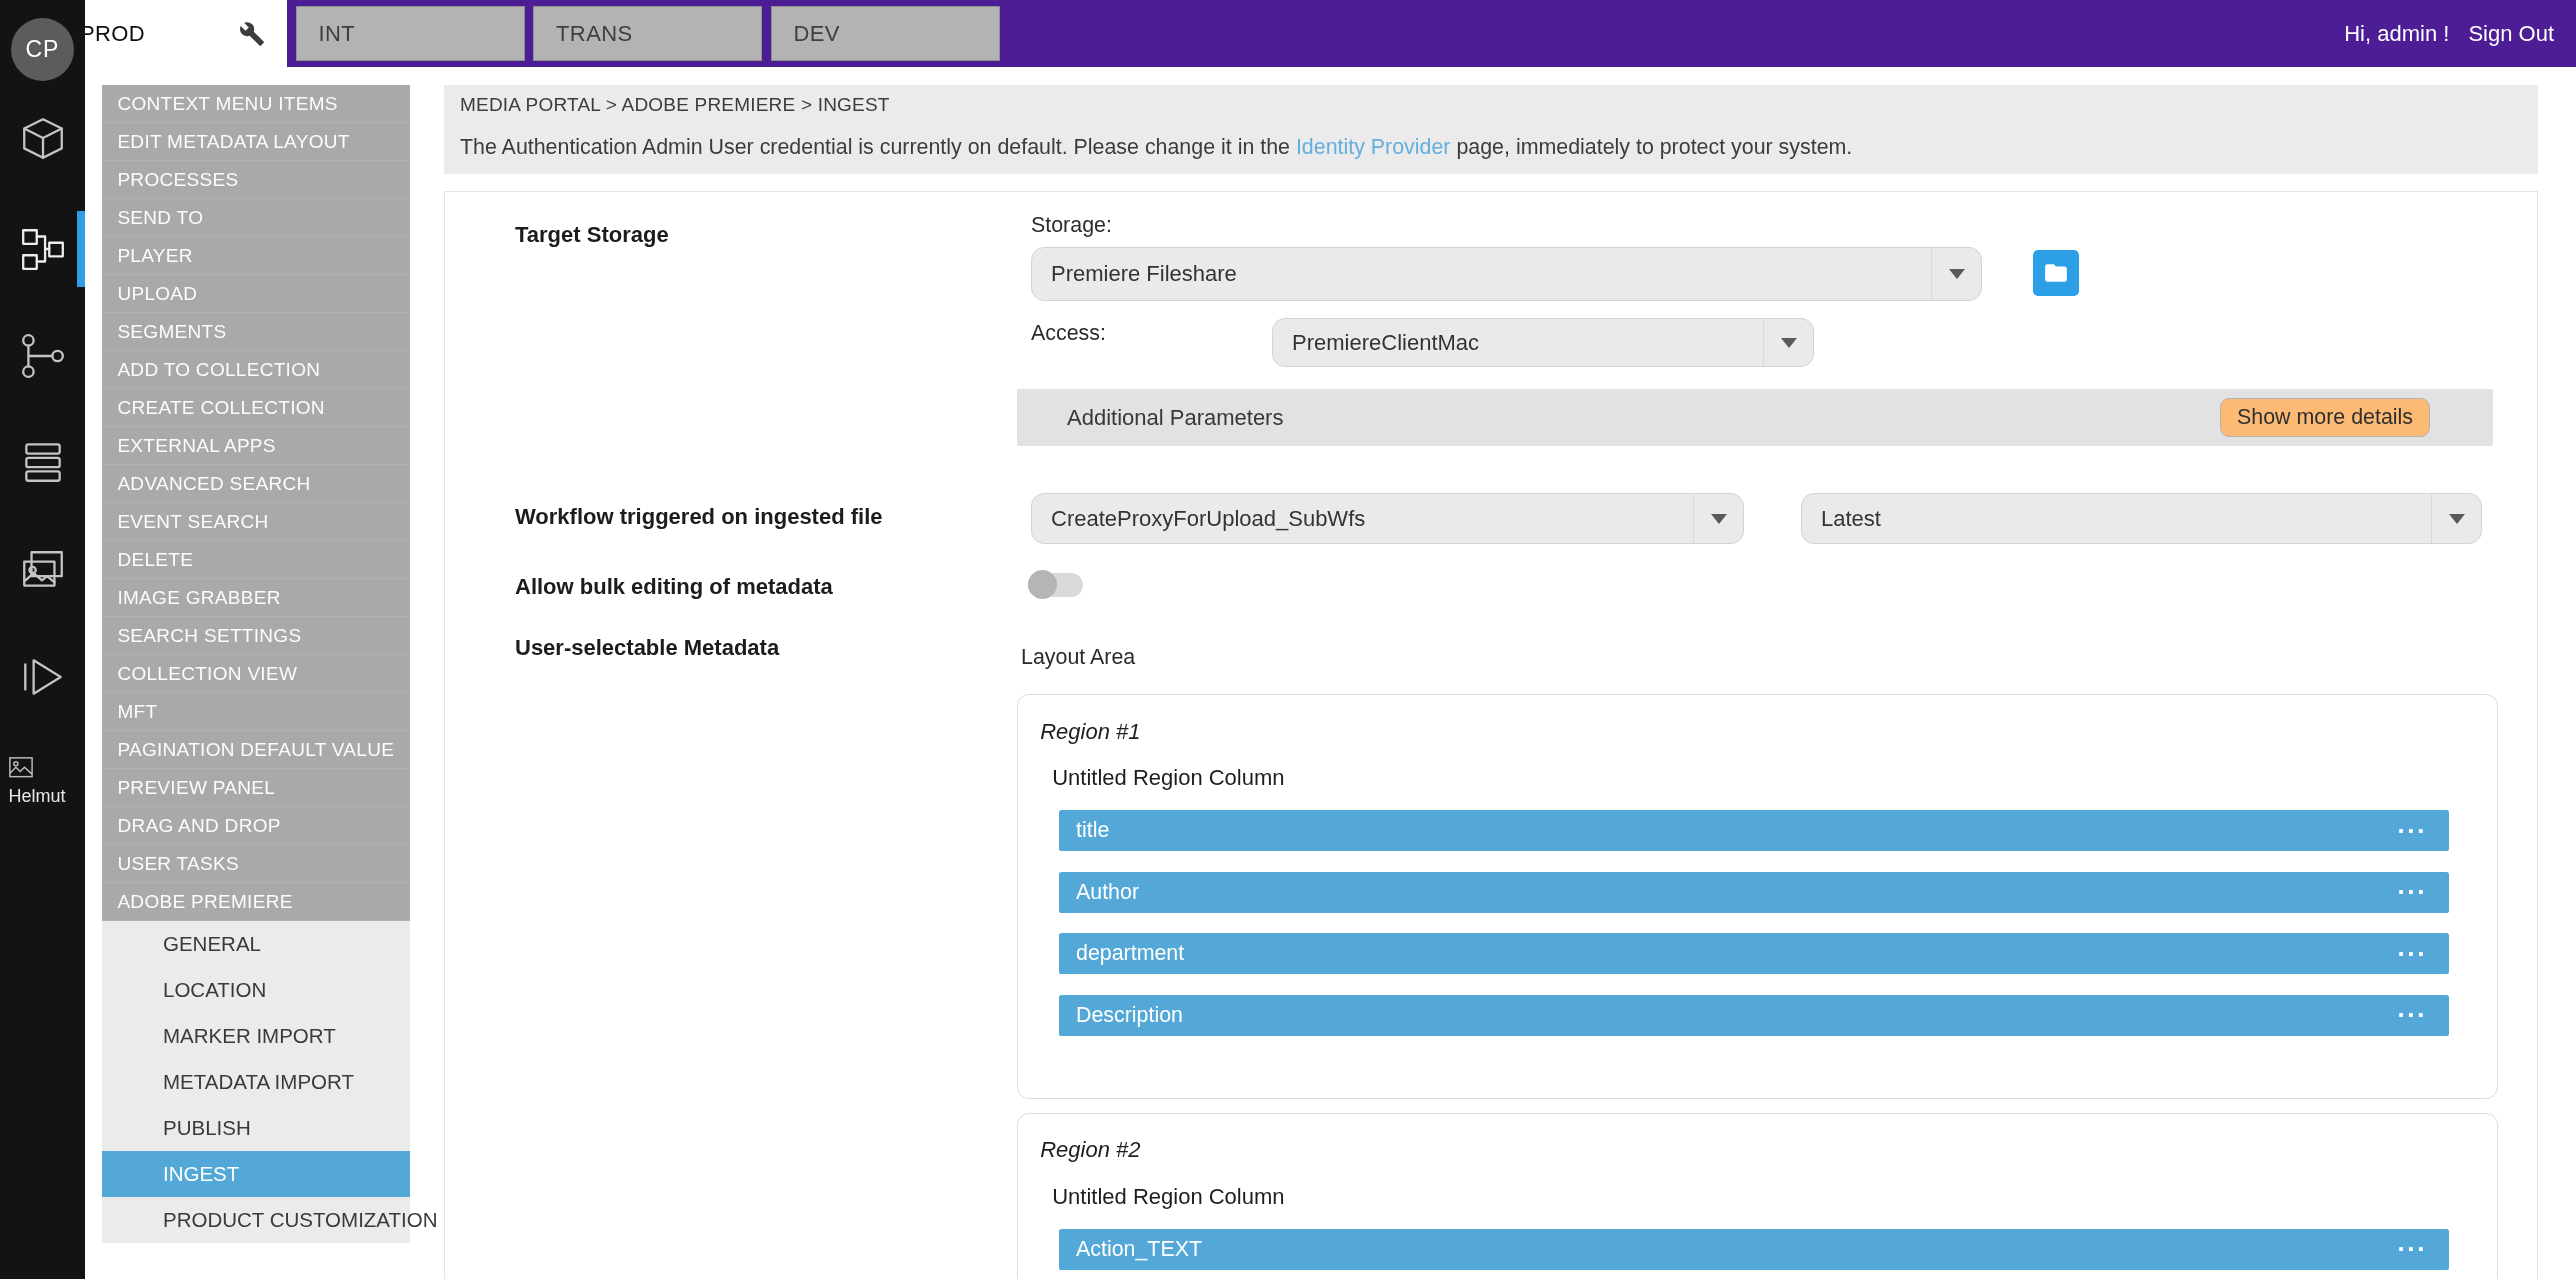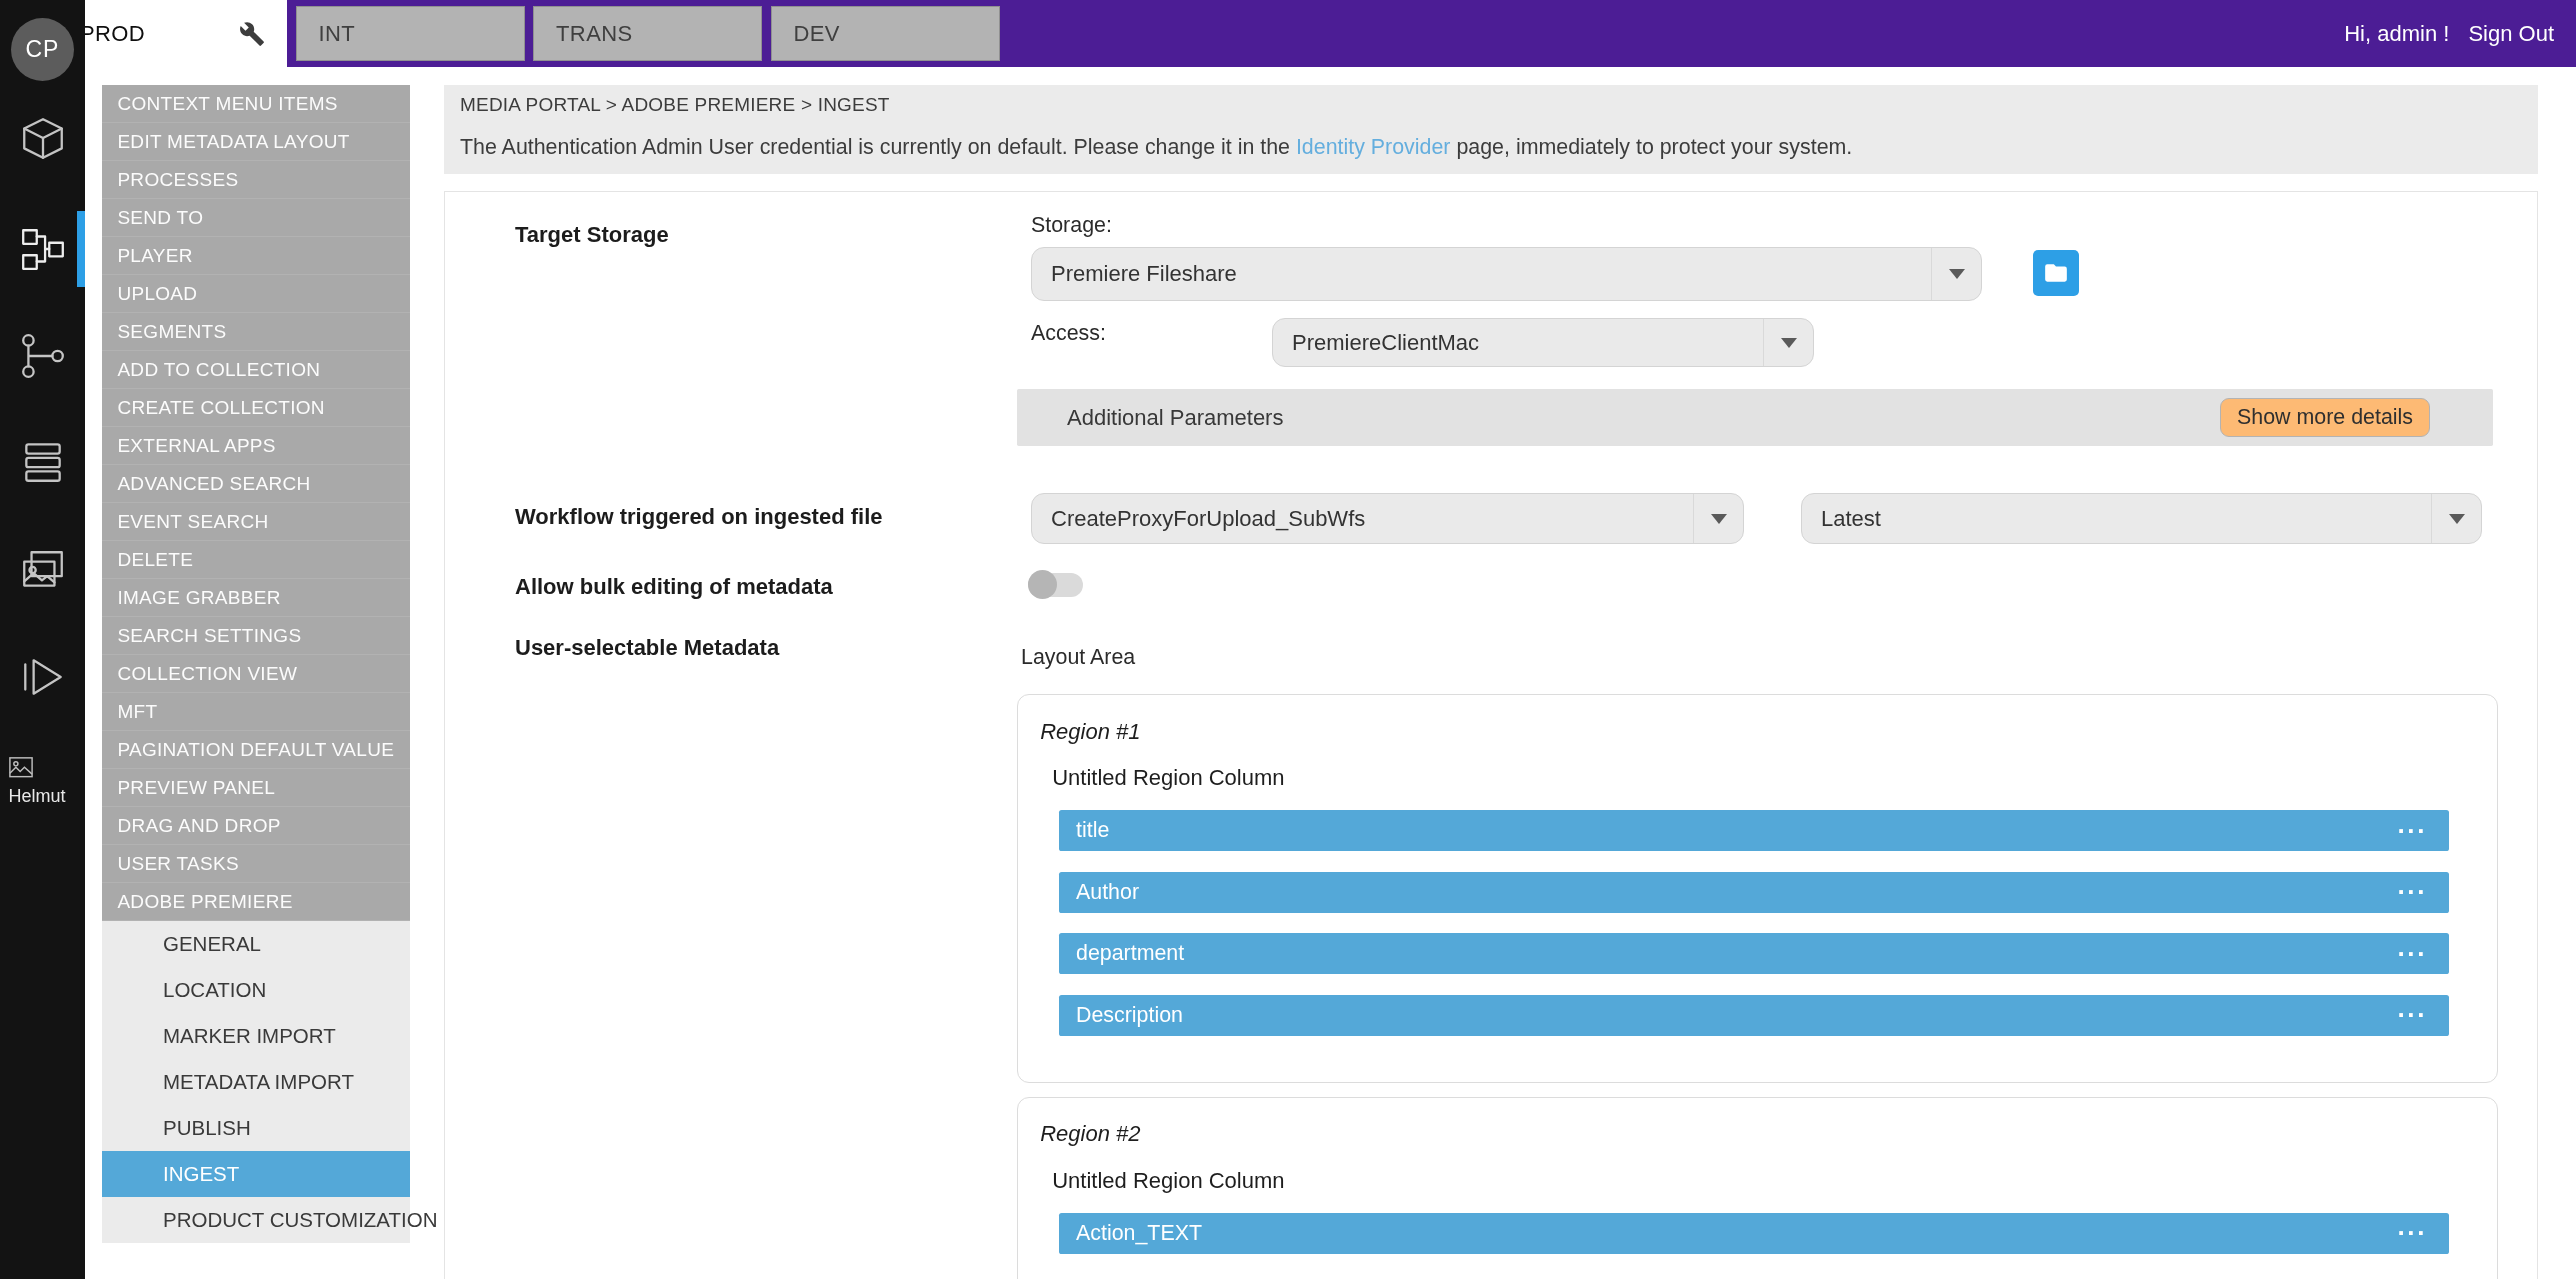--- a/index.html
+++ b/index.html
@@ -68,21 +68,21 @@
   .toggle{position:absolute;width:55px;height:29px;cursor:pointer}
   .toggle .track{position:absolute;left:0;top:2.6px;width:55px;height:24px;border-radius:12px;background:#dadada}
   .toggle .knob{position:absolute;left:0;top:0;width:29px;height:29px;border-radius:50%;background:#b5b5b5}
   .regions{position:absolute}
   .region{border:0.9px solid #dcdcdc;border-radius:12px;background:#fff;
     padding:20.5px 48px 46px 20.5px;margin-bottom:13.7px}
   .region-title{font-style:italic;font-size:22px;color:#1e1e1e;margin:3.4px 0 20.5px 1.7px}
   .region-col{font-size:22px;color:#1e1e1e;margin:0 0 19px 13.7px}
   .chip{margin-left:20.5px;height:41px;background:#54a8d8;border-radius:2.6px;display:flex;
     align-items:center;padding:0 22px 0 17px;margin-bottom:20.5px;cursor:pointer}
-  .chip:last-child{margin-bottom:0}
+  .chip:last-child{margin-bottom:16px}
   .chip-label{color:#fff;font-size:21.4px}
   .chip-dots{margin-left:auto;color:#fff;font-size:26px;letter-spacing:2.6px;line-height:8.5px;
     position:relative;top:-6.8px;font-weight:bold}
 </style>
 </head>
 <body>
 
 <div class="rail">
   <div class="avatar">CP</div>
 

